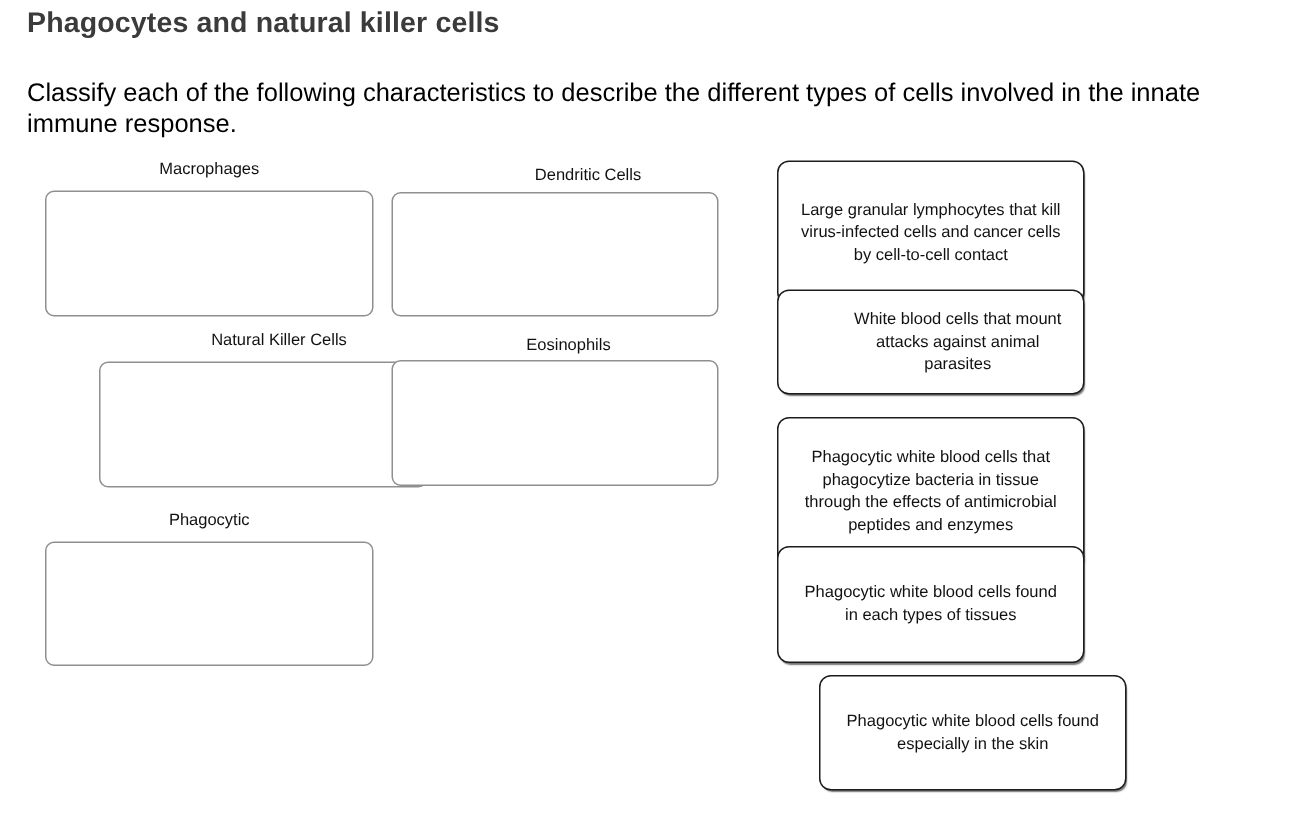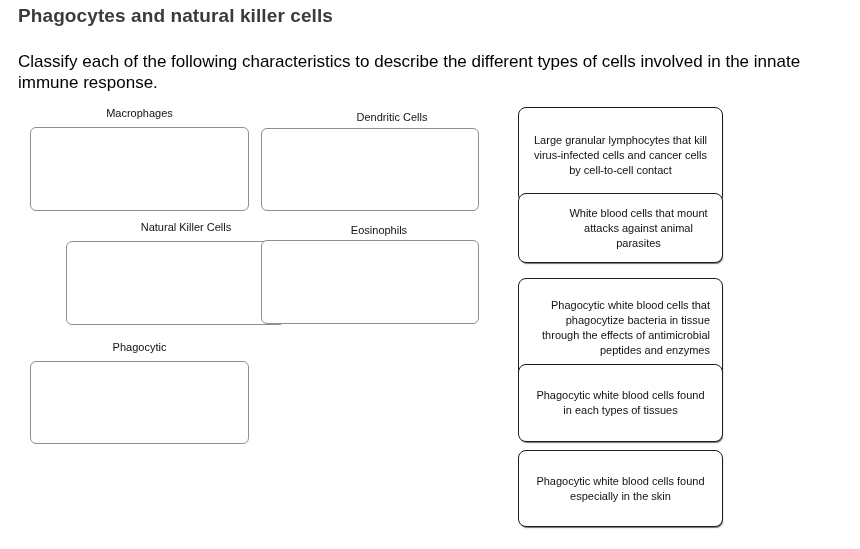--- a/index.html
+++ b/index.html
@@ -108,25 +108,25 @@
   </div>
 
   <div class="card" style="top:107px; height:96px;">
     <span>Large granular lymphocytes that kill virus-infected cells and cancer cells by cell-to-cell contact</span>
   </div>
 
   <div class="card" style="top:193px; height:70px;padding-left:48px;">
     <span>White blood cells that mount attacks against animal parasites</span>
   </div>
 
-  <div class="card" style="top:278px; height:100px;text-align:right;">
+  <div class="card" style="top:278px; height:100px;">
     <span>Phagocytic white blood cells that phagocytize bacteria in tissue through the effects of antimicrobial peptides and enzymes</span>
   </div>
 
   <div class="card" style="top:364px; height:78px;">
     <span>Phagocytic white blood cells found in each types of tissues</span>
   </div>
 
-  <div class="card" style="top:450px; height:77px;">
+  <div class="card" style="top:450px; height:77px;margin-left:28px;">
     <span>Phagocytic white blood cells found especially in the skin</span>
   </div>
 
 </div>
 
 </body></html>

